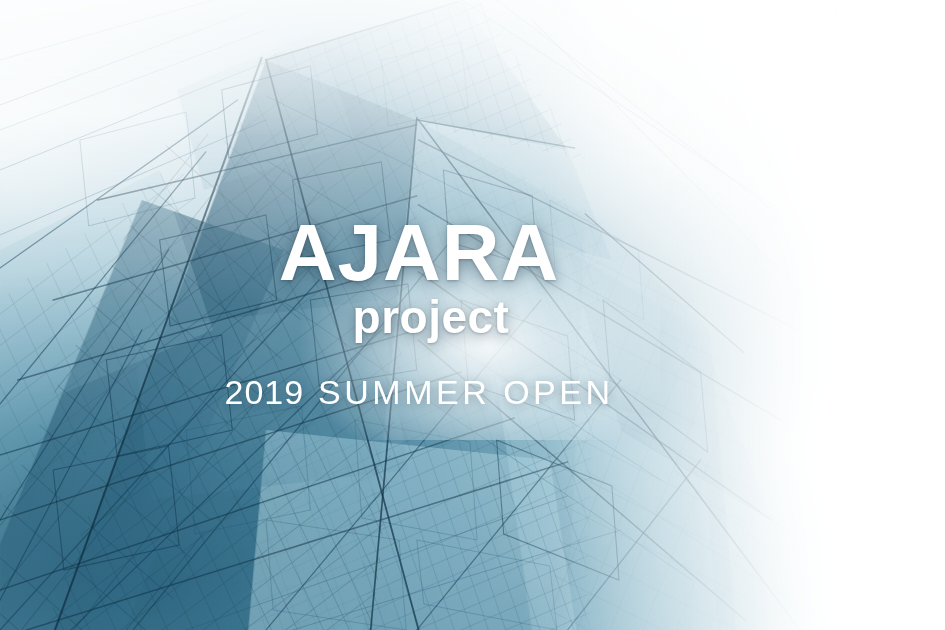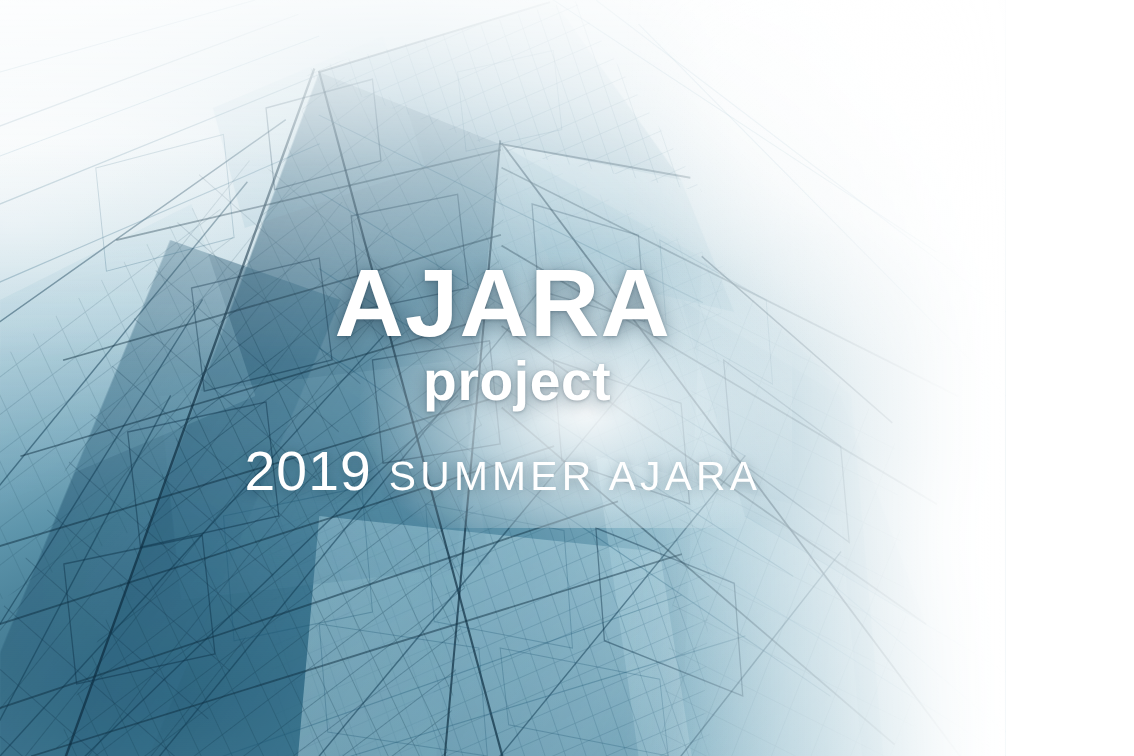--- a/index.html
+++ b/index.html
@@ -91,21 +91,21 @@
   }
 
   .tagline {
     top: 371px;
     line-height: 42px;
     font-weight: 300;
     white-space: nowrap;
     text-shadow: 0 2px 10px rgba(10,34,50,0.35);
   }
   .tagline .year {
-    font-size: 46px;
+    font-size: 34px;
     letter-spacing: 1px;
   }
   .tagline .event {
     font-size: 34px;
     letter-spacing: 3.5px;
     margin-left: 14px;
   }
 </style>
 </head>
 <body>
@@ -289,16 +289,16 @@
   </svg>
 
   <div class="center-glow"></div>
   <div class="edge-fade"></div>
 
   <div class="type-block wordmark">AJARA</div>
 
   <div class="type-block subword">project</div>
 
   <div class="type-block tagline">
-    <span class="year">2019</span><span class="event">SUMMER AJARA</span>
+    <span class="year">2019</span><span class="event">SUMMER OPEN</span>
   </div>
 
 </div>
 
 </body></html>

